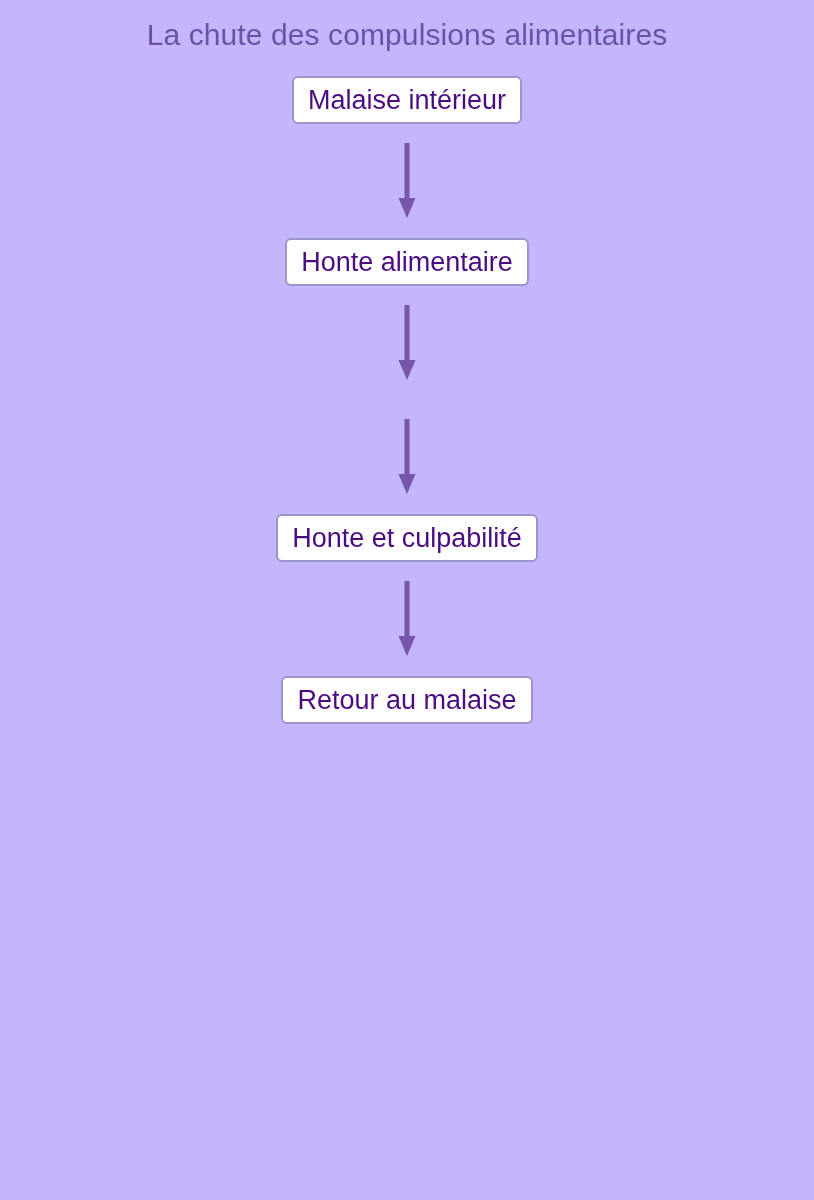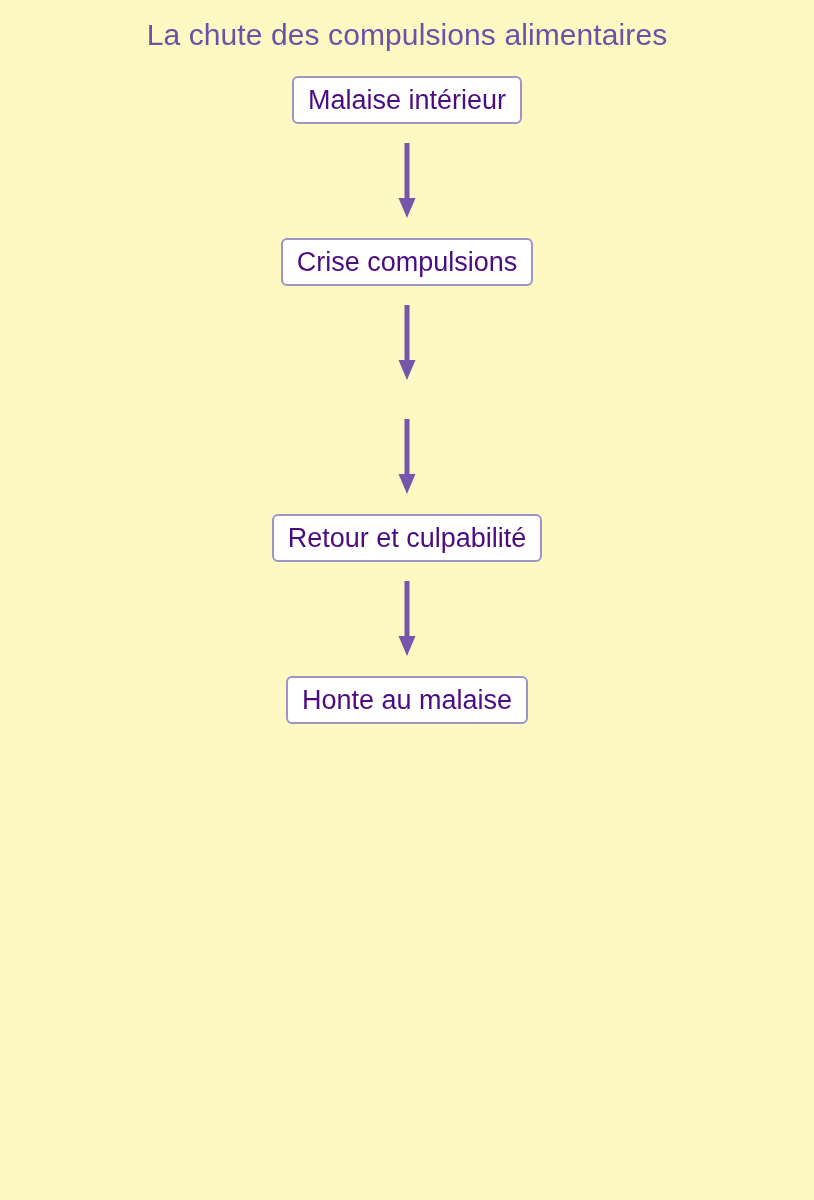--- a/index.html
+++ b/index.html
@@ -11,21 +11,21 @@
     height: 1200px;
     background: #ffffff;
     font-family: "Liberation Sans", "DejaVu Sans", sans-serif;
     overflow: hidden;
   }
 
   #canvas {
     position: relative;
     width: 814px;
     height: 1200px;
-    background: #fef9c3;
+    background: #c4b5fd;
   }
 
   
   #chart-title {
     position: absolute;
     top: 16px;
     left: 0;
     width: 814px;
     text-align: center;
     font-size: 30px;
@@ -99,52 +99,52 @@
       <span class="connector">
         <svg width="26" height="114" viewBox="0 0 26 114" xmlns="http://www.w3.org/2000/svg">
           <line x1="13" y1="19" x2="13" y2="76" stroke="#7656ab" stroke-width="5" stroke-linecap="butt"></line>
           <polygon points="13,94 4.5,74 21.5,74" fill="#7656ab"></polygon>
         </svg>
       </span>
     </div>
 
     <div class="flow-step">
       <div class="node-box">
-        <span class="node-label">Crise compulsions</span>
+        <span class="node-label">Honte alimentaire</span>
       </div>
       <span class="connector">
         <svg width="26" height="114" viewBox="0 0 26 114" xmlns="http://www.w3.org/2000/svg">
           <line x1="13" y1="19" x2="13" y2="76" stroke="#7656ab" stroke-width="5" stroke-linecap="butt"></line>
           <polygon points="13,94 4.5,74 21.5,74" fill="#7656ab"></polygon>
         </svg>
       </span>
     </div>
 
     <div class="flow-step">
       <span class="connector">
         <svg width="26" height="114" viewBox="0 0 26 114" xmlns="http://www.w3.org/2000/svg">
           <line x1="13" y1="19" x2="13" y2="76" stroke="#7656ab" stroke-width="5" stroke-linecap="butt"></line>
           <polygon points="13,94 4.5,74 21.5,74" fill="#7656ab"></polygon>
         </svg>
       </span>
     </div>
 
     <div class="flow-step">
       <div class="node-box">
-        <span class="node-label">Retour et culpabilité</span>
+        <span class="node-label">Honte et culpabilité</span>
       </div>
       <span class="connector">
         <svg width="26" height="114" viewBox="0 0 26 114" xmlns="http://www.w3.org/2000/svg">
           <line x1="13" y1="19" x2="13" y2="76" stroke="#7656ab" stroke-width="5" stroke-linecap="butt"></line>
           <polygon points="13,94 4.5,74 21.5,74" fill="#7656ab"></polygon>
         </svg>
       </span>
     </div>
 
 
     <div class="flow-step">
       <div class="node-box">
-        <span class="node-label">Honte au malaise</span>
+        <span class="node-label">Retour au malaise</span>
       </div>
     </div>
 
   </div>
 </div>
 
 </body></html>

